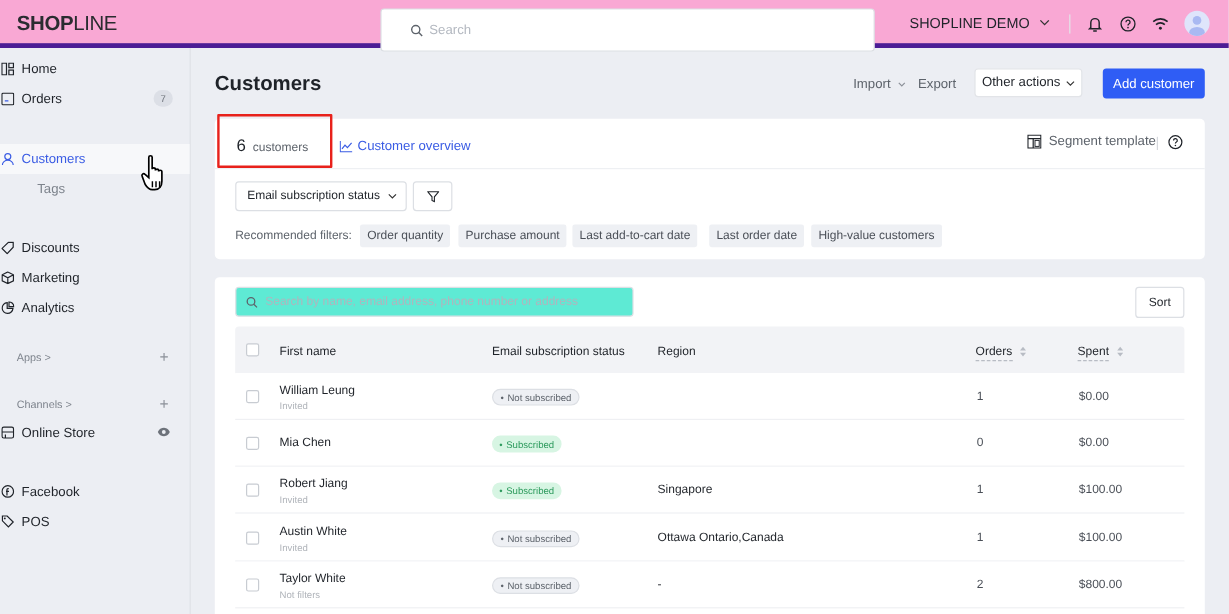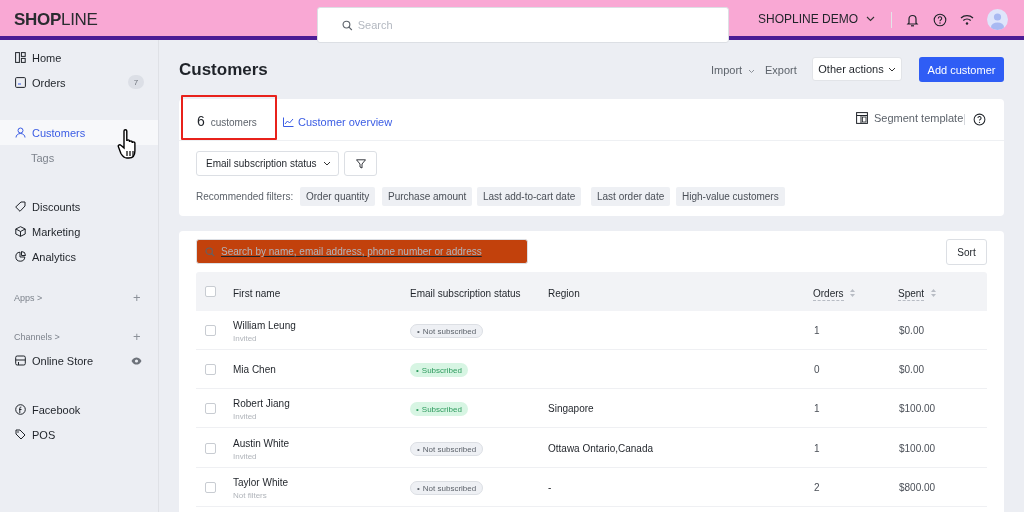--- a/index.html
+++ b/index.html
@@ -14,21 +14,21 @@
   .global-search { position: absolute; left: 317px; top: 7px; width: 412px; height: 36px; border: 1px solid #dcdfe4; border-radius: 3px; background: #fff; display: flex; align-items: center; padding-left: 24px; }
   .global-search input { border: none; outline: none; font-size: 11px; margin-left: 5px; width: 380px; font-family: "Liberation Sans", sans-serif; color: #333; background: transparent; }
   .global-search input::placeholder { color: #b3b8c0; }
   .store-switch { position: absolute; left: 758px; top: 12px; font-size: 12px; color: #1f2329; display: flex; align-items: center; gap: 8px; cursor: pointer; }
   .top-divider { position: absolute; left: 891px; top: 12px; width: 1px; height: 16px; background: #e3e5e8; }
   .top-icon { position: absolute; top: 11px; width: 18px; height: 18px; display: flex; align-items: center; justify-content: center; cursor: pointer; }
   .avatar { position: absolute; left: 987px; top: 9px; width: 21px; height: 21px; border-radius: 50%; background: #dfe5fb; overflow: hidden; }
 
   
   .sidebar { position: absolute; left: 0; top: 40px; width: 159px; height: 472px; background: #eceef3; border-right: 1px solid #dfe1e6; }
-  .nav-item { position: absolute; left: 0; width: 158px; height: 25px; display: flex; align-items: center; padding-left: 14px; font-size: 11px; color: #1f2329; cursor: pointer; }
+  .nav-item { position: absolute; left: 0; width: 158px; height: 25px; display: flex; align-items: center; font-size: 11px; color: #1f2329; cursor: pointer; }
   .nav-item .ic { width: 12px; height: 12px; margin-right: 6px; display: flex; align-items: center; justify-content: center; }
   .nav-item.active { background: #f7f8fa; color: #3a5ce4; }
   .nav-item.sub { padding-left: 31px; color: #7d838c; }
   .badge-count { position: absolute; right: 14px; top: 5px; background: #dcdfe6; color: #6d727a; font-size: 8px; border-radius: 8px; width: 16px; height: 14px; display: flex; align-items: center; justify-content: center; }
   .nav-section { position: absolute; left: 14px; font-size: 9px; color: #7d838c; cursor: pointer; }
   .nav-plus { position: absolute; left: 133px; font-size: 13px; color: #8c9199; cursor: pointer; }
   .eye { position: absolute; right: 16px; top: 7px; }
 
   
   .hand { position: absolute; left: 117px; top: 128px; }
@@ -48,21 +48,21 @@
   .segment-tpl { position: absolute; left: 856px; top: 112px; font-size: 11px; color: #5d636b; display: flex; align-items: center; gap: 6px; cursor: pointer; }
   .vbar { position: absolute; left: 964px; top: 114px; width: 1px; height: 11px; background: #d5d8dd; }
   .help-ic { position: absolute; left: 973px; top: 112px; cursor: pointer; }
 
   .select-email { position: absolute; left: 196px; top: 151px; width: 143px; height: 25px; border: 1px solid #dcdfe4; border-radius: 3px; font-size: 10px; color: #1f2329; display: flex; align-items: center; padding-left: 9px; gap: 6px; cursor: pointer; background: #fff; }
   .filter-btn { position: absolute; left: 344px; top: 151px; width: 33px; height: 25px; border: 1px solid #dcdfe4; border-radius: 3px; display: flex; align-items: center; justify-content: center; cursor: pointer; background: #fff; }
   .rec-label { position: absolute; left: 196px; top: 191px; font-size: 10px; color: #5d636b; }
   .chip { position: absolute; top: 187px; height: 19px; background: #eef0f4; border-radius: 2px; font-size: 10px; color: #4a4f57; display: flex; align-items: center; padding: 0 6px; cursor: pointer; }
 
   .card2 { position: absolute; left: 179px; top: 231px; width: 825px; height: 290px; background: #fff; border-radius: 4px; }
-  .table-search { position: absolute; left: 196px; top: 239px; width: 332px; height: 25px; border: 1px solid #dcdfe4; border-radius: 3px; display: flex; align-items: center; padding-left: 8px; background: #c2410c; text-decoration: underline; }
+  .table-search { position: absolute; left: 196px; top: 239px; width: 332px; height: 25px; border: 1px solid #dcdfe4; border-radius: 3px; display: flex; align-items: center; padding-left: 8px; background: #5eead4; }
   .table-search input { border: none; outline: none; font-size: 10px; margin-left: 6px; width: 300px; font-family: "Liberation Sans", sans-serif; background: transparent; }
   .table-search input::placeholder { color: #b0b5bd; }
   .sort-btn { position: absolute; left: 946px; top: 239px; width: 41px; height: 26px; border: 1px solid #dcdfe4; border-radius: 3px; font-size: 10px; color: #1f2329; display: flex; align-items: center; justify-content: center; cursor: pointer; background: #fff; }
 
   .thead { position: absolute; left: 196px; top: 272px; width: 791px; height: 39px; background: #f2f3f6; border-radius: 3px 3px 0 0; }
   .th { position: absolute; top: 16px; font-size: 10px; color: #1f2329; }
   .th.sortable { border-bottom: 1px dashed #b8bcc4; padding-bottom: 1px; }
   .sort-arrows { position: absolute; top: 16px; }
   .cb { position: absolute; width: 11px; height: 11px; border: 1px solid #c8ccd2; border-radius: 2px; background: #fff; cursor: pointer; }
 

